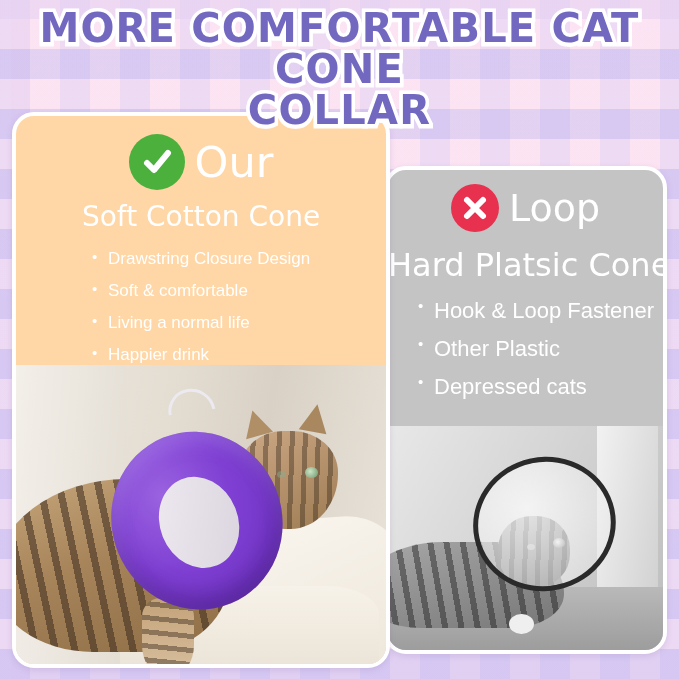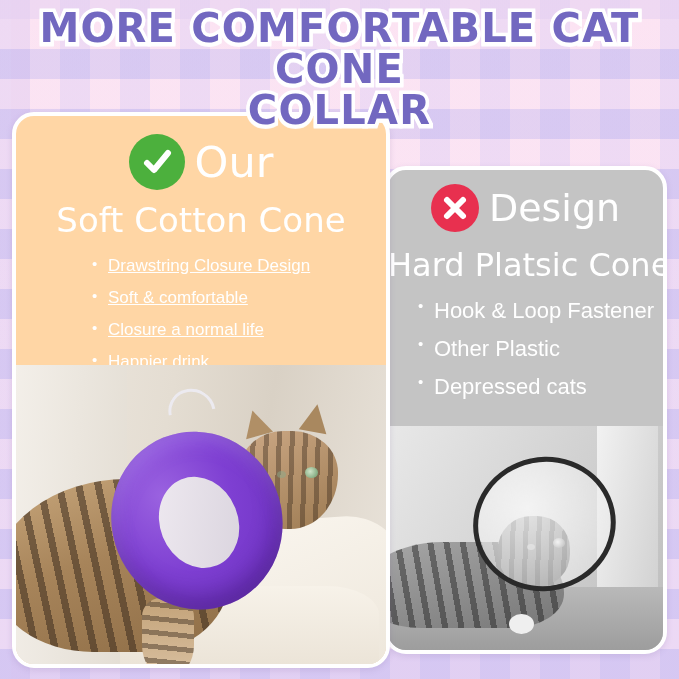--- a/index.html
+++ b/index.html
@@ -103,29 +103,29 @@
   }
   #our-word{ font-size:43px; }
   #other-word{ font-size:38px; }
 
   .subtitle{
     text-align:center;
     color:#ffffff;
     font-family:"DejaVu Sans", sans-serif;
     white-space:nowrap;
   }
-  #our-subtitle{ font-size:34px; margin-top:6px;text-align:center; }
+  #our-subtitle{ font-size:28px; margin-top:6px;text-align:center; }
   #other-subtitle{ font-size:32px; margin-top:12px; }
 
   .bullets{
     list-style:none;
     color:#ffffff;
     font-family:"Liberation Sans", sans-serif;
   }
-  #our-bullets{ margin:16px 0 3px 76px;text-decoration:underline; }
+  #our-bullets{ margin:16px 0 3px 76px; }
   #other-bullets{ margin:14px 0 0 30px; }
   .bullets li{
     position:relative;
     padding-left:16px;
     margin-bottom:12px;
     white-space:nowrap;
   }
   #our-bullets li{ font-size:17px; }
   #other-bullets li{ font-size:22px; }
   .bullets li::before{
@@ -295,21 +295,21 @@
       </svg>
     </span>
     <span class="head-word" id="our-word">Our</span>
   </div>
 
   <div class="subtitle" id="our-subtitle">Soft Cotton Cone</div>
 
   <ul class="bullets" id="our-bullets">
     <li>Drawstring Closure Design</li>
     <li>Soft &amp; comfortable</li>
-    <li>Closure a normal life</li>
+    <li>Living a normal life</li>
     <li>Happier drink</li>
   </ul>
 
   <div class="photo" id="our-photo">
     <div class="scene">
       <div id="our-wall-edge"></div>
       <div id="our-sofa"></div>
       <div id="our-sofa-b"></div>
       <div id="our-cat-body"></div>
       <div id="our-cat-leg"></div>
@@ -326,21 +326,21 @@
 </div>
 
 <div class="card" id="card-other">
 
   <div class="card-head">
     <span class="badge" id="x-badge">
       <svg width="30" height="30" viewBox="0 0 30 30" aria-hidden="true">
         <path d="M7 7 L23 23 M23 7 L7 23" stroke="#ffffff" stroke-width="6" stroke-linecap="round" fill="none"></path>
       </svg>
     </span>
-    <span class="head-word" id="other-word">Design</span>
+    <span class="head-word" id="other-word">Loop</span>
   </div>
 
   <div class="subtitle" id="other-subtitle">Hard Platsic Cone</div>
 
   <ul class="bullets" id="other-bullets">
     <li>Hook &amp; Loop Fastener</li>
     <li>Other Plastic</li>
     <li>Depressed cats</li>
   </ul>
 

